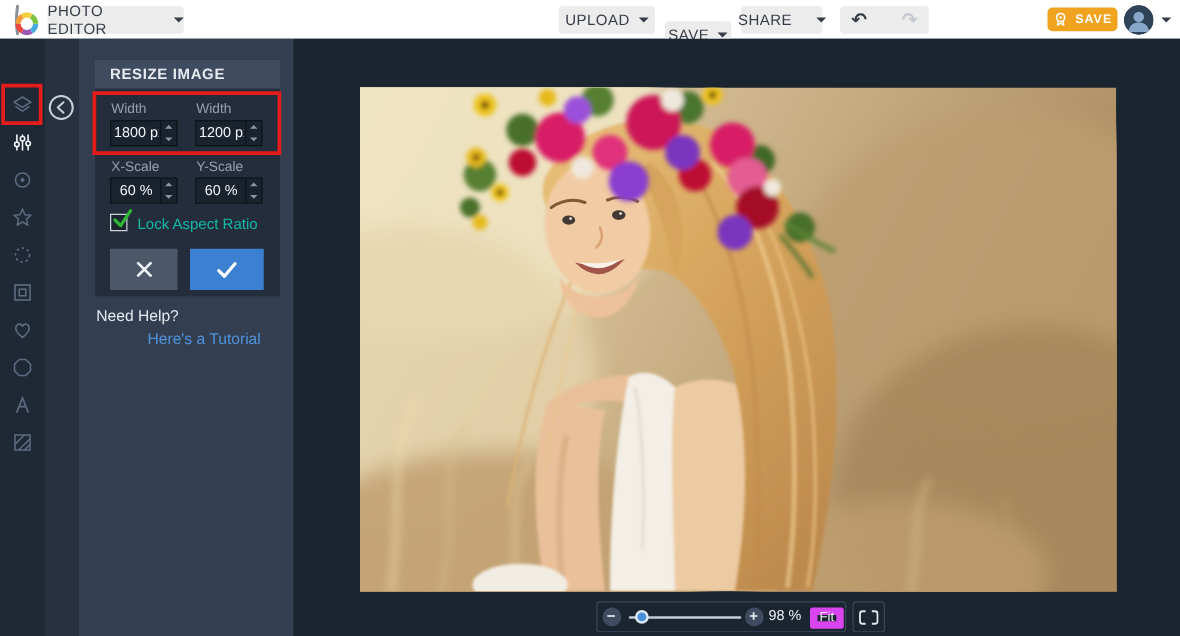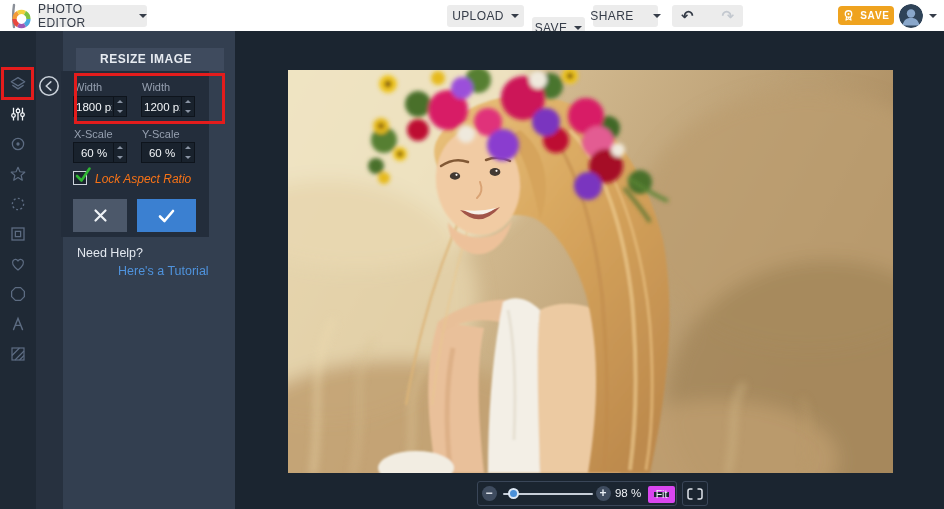--- a/index.html
+++ b/index.html
@@ -27,35 +27,35 @@
   
   .toolbar{left:0;top:31px;width:36px;height:478px;background:#1f2935;}
   .tool{position:absolute;left:9px;width:18px;height:18px;cursor:pointer;}
   .tool svg{display:block;}
   .hl-box{border:3.5px solid #e41c1c;pointer-events:none;z-index:40;}
 
   
   .backstrip{left:36px;top:31px;width:27px;height:478px;background:#27313f;}
   .panel{left:63px;top:31px;width:172px;height:478px;background:#333f50;}
   .panel-header{left:76px;top:48px;width:148px;height:23px;background:#3f4b5e;color:#e7ebf1;
-                font-size:12px;font-weight:bold;letter-spacing:.5px;line-height:23px;padding-left:24px;}
-  .panel-card{left:61px;top:71px;width:148px;height:166px;background:#232d3b;}
+                font-size:12px;font-weight:bold;letter-spacing:.5px;line-height:23px;padding-left:12px;}
+  .panel-card{left:76px;top:71px;width:148px;height:166px;background:#232d3b;}
   .flabel{position:absolute;font-size:11px;color:#96a0b0;}
   .num-wrap{position:absolute;width:54px;height:21px;background:#19222d;border:1px solid #0e141c;}
   .num-wrap input{width:100%;height:100%;background:transparent;border:none;outline:none;
                   color:#f2f5f8;font-size:11.5px;font-family:inherit;text-align:center;padding:0 14px 0 2px;}
   .stepper{position:absolute;right:0;top:0;width:13px;height:100%;border-left:1px solid #0e141c;
            display:flex;flex-direction:column;cursor:pointer;}
   .stepper span{flex:1;display:flex;align-items:center;justify-content:center;}
   .tri-up{width:0;height:0;border-left:3px solid transparent;border-right:3px solid transparent;border-bottom:3.5px solid #8a94a4;}
   .tri-dn{width:0;height:0;border-left:3px solid transparent;border-right:3px solid transparent;border-top:3.5px solid #8a94a4;}
   .chk{position:absolute;left:12px;top:100px;width:14px;height:14px;border:1.5px solid #ccd3db;
        background:#1b2530;cursor:pointer;}
   .chk svg{position:absolute;left:1px;top:-5px;overflow:visible;}
-  .chk-label{position:absolute;left:34px;top:101px;font-size:12px;color:#f97316;font-style:italic;}
+  .chk-label{position:absolute;left:34px;top:101px;font-size:12px;color:#14b8a6;}
   .btn-x{position:absolute;left:12px;top:128px;width:54px;height:33px;background:#4c586a;
          display:flex;align-items:center;justify-content:center;cursor:pointer;}
   .btn-ok{position:absolute;left:76px;top:128px;width:59px;height:33px;background:#3b80d1;
           display:flex;align-items:center;justify-content:center;cursor:pointer;}
   .help-head{left:77px;top:246px;font-size:12.5px;color:#e3e8ef;}
   .help-link{left:77px;top:264px;font-size:12.5px;color:#4f93dd;cursor:pointer;margin-left:41px;}
 
   
   .canvas{left:235px;top:31px;width:709px;height:478px;background:#1b2530;}
   .photo{left:288px;top:70px;width:605px;height:403px;}

